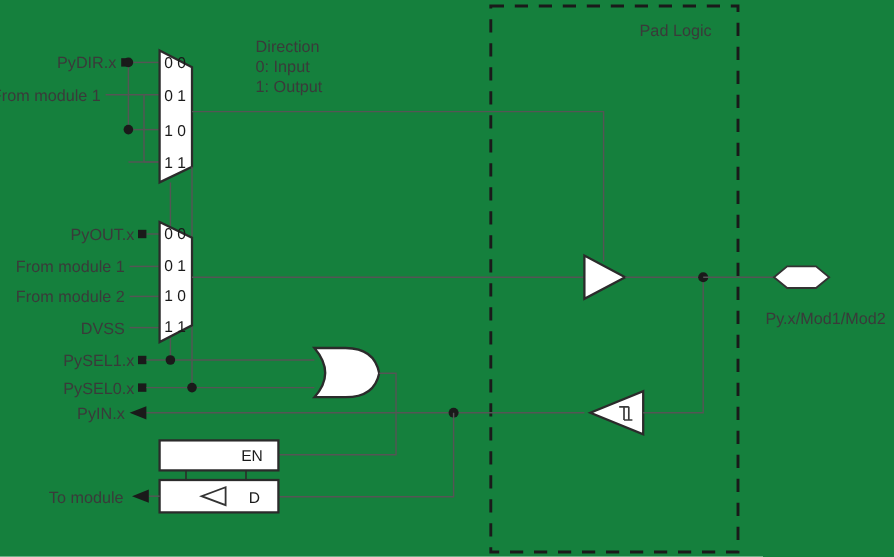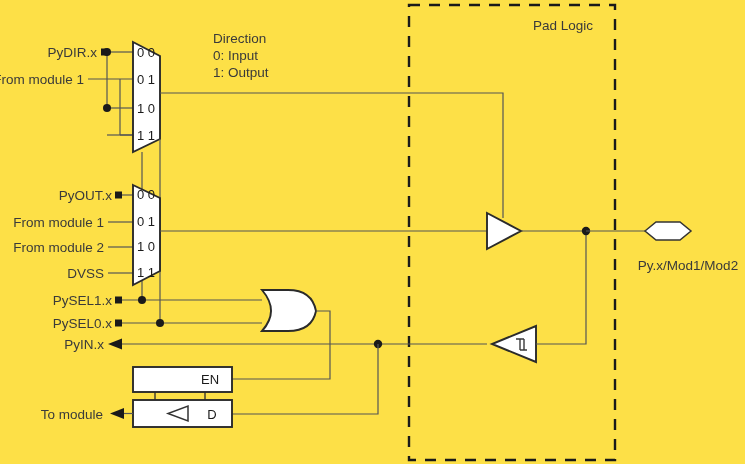--- a/index.html
+++ b/index.html
@@ -4,21 +4,21 @@
 <style>
   html, body {
     margin: 0;
     padding: 0;
     background: #ffffff;
   }
   #root {
     position: relative;
     width: 745px;
     height: 464px;
-    background: #fde047;
+    background: #15803d;
     font-family: "Liberation Sans", sans-serif;
     overflow: hidden;
   }
   svg.diagram {
     position: absolute;
     left: 0;
     top: 0;
     width: 745px;
     height: 464px;
   }

